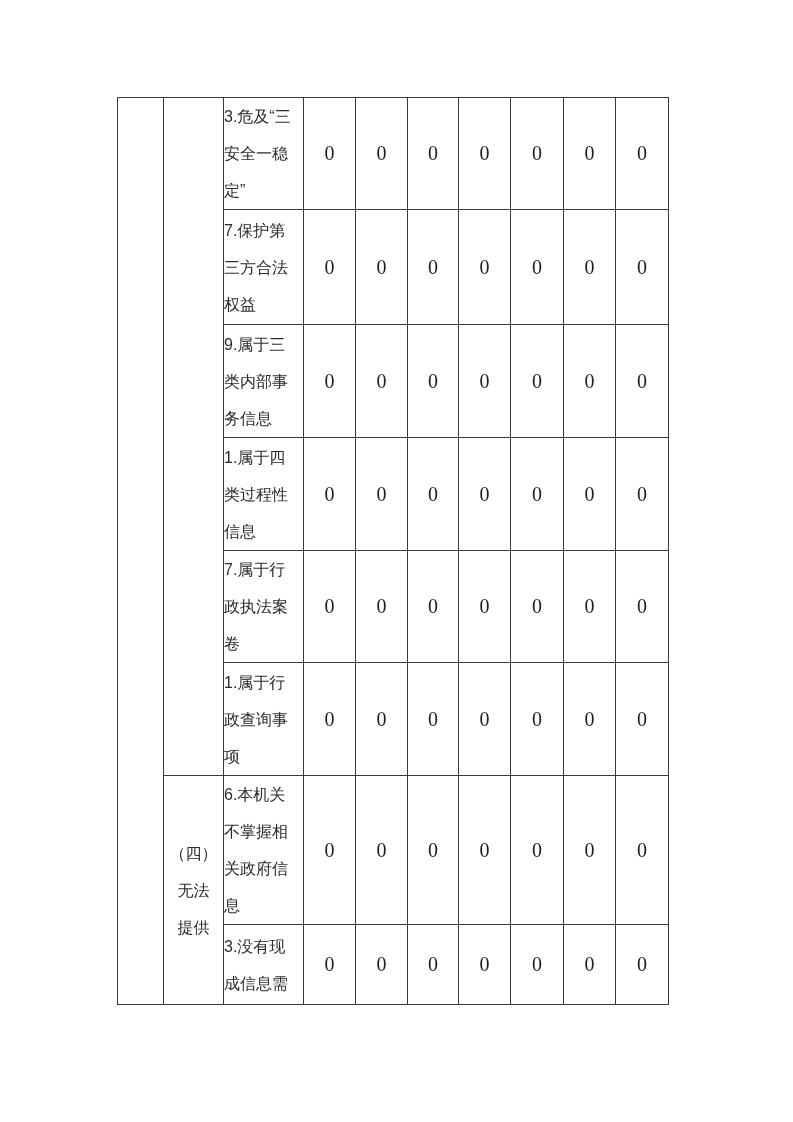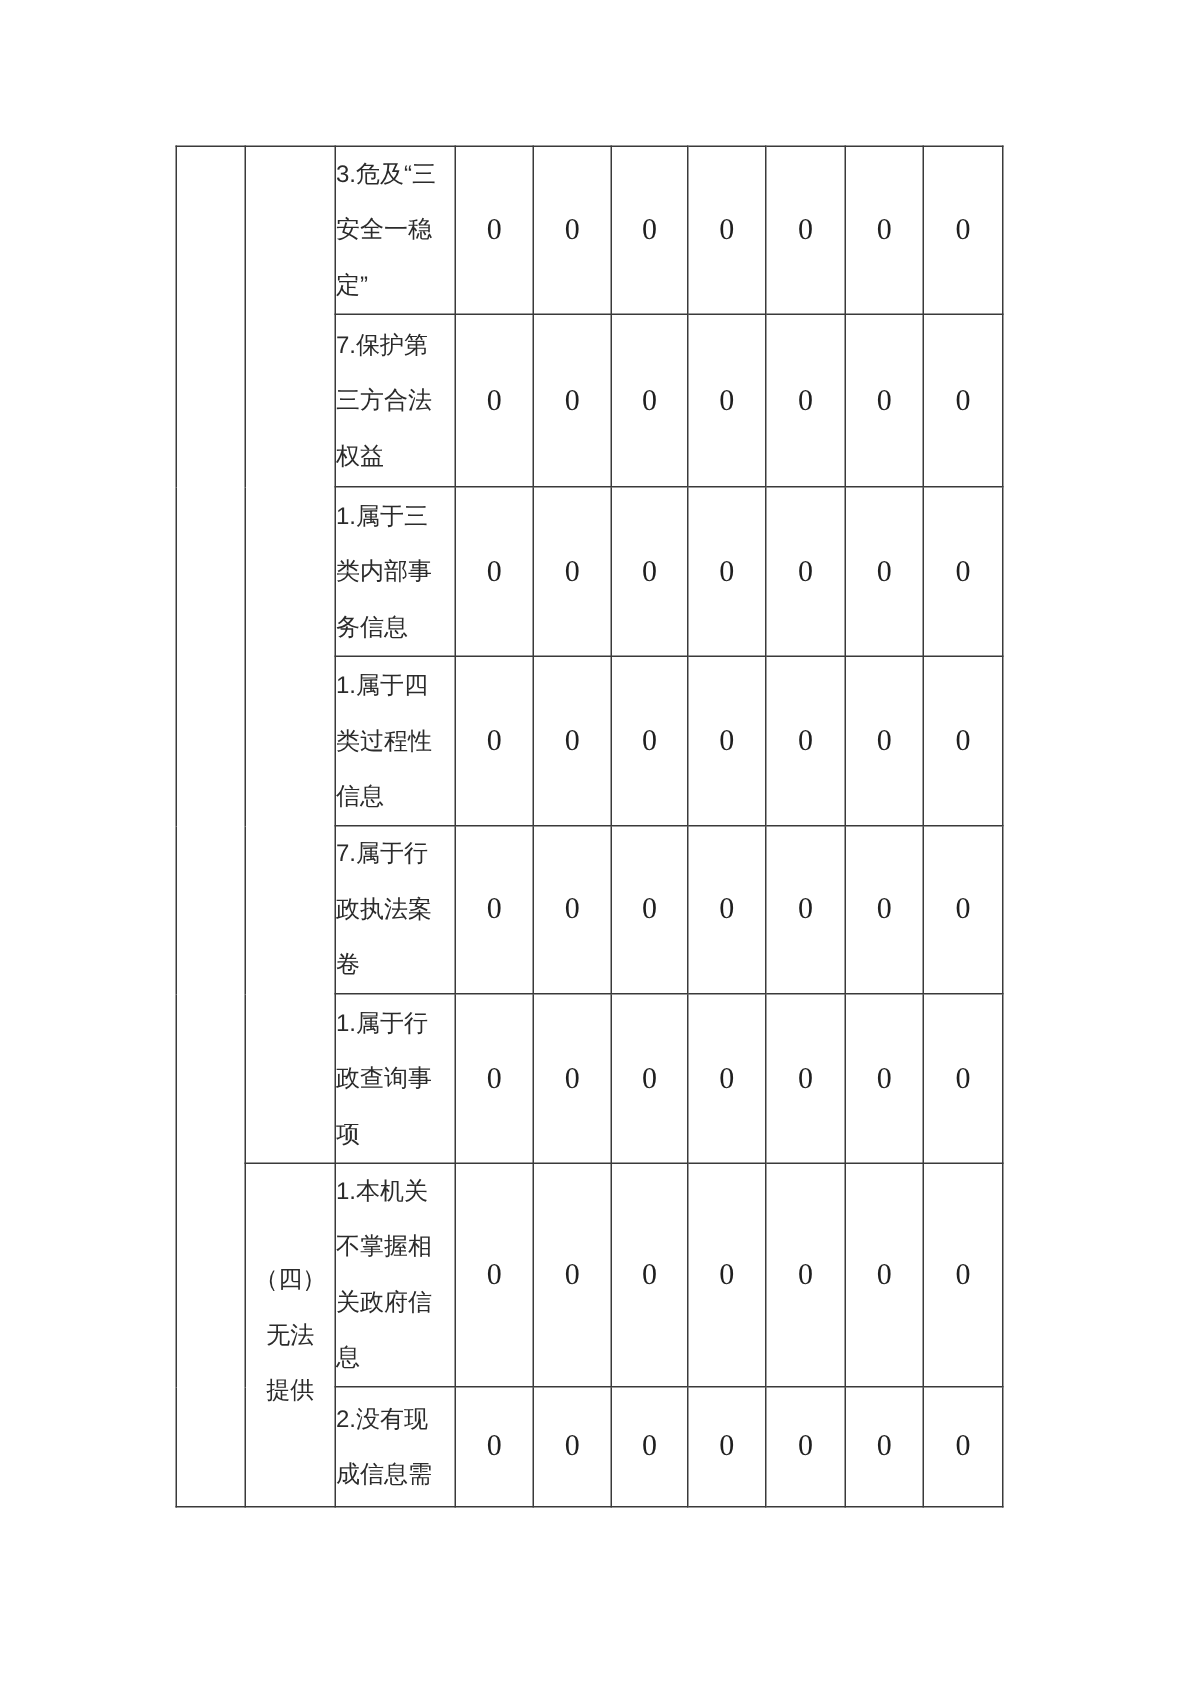--- a/index.html
+++ b/index.html
@@ -110,21 +110,21 @@
       <td class="num-cell">0</td>
       <td class="num-cell">0</td>
       <td class="num-cell">0</td>
       <td class="num-cell">0</td>
       <td class="num-cell">0</td>
       <td class="num-cell">0</td>
       <td class="num-cell">0</td>
     </tr>
 
     <tr class="h113">
-      <td class="label-cell">1.属于三
+      <td class="label-cell">9.属于三
 类内部事
 务信息</td>
       <td class="num-cell">0</td>
       <td class="num-cell">0</td>
       <td class="num-cell">0</td>
       <td class="num-cell">0</td>
       <td class="num-cell">0</td>
       <td class="num-cell">0</td>
       <td class="num-cell">0</td>
     </tr>
@@ -165,35 +165,35 @@
       <td class="num-cell">0</td>
       <td class="num-cell">0</td>
       <td class="num-cell">0</td>
       <td class="num-cell">0</td>
     </tr>
 
     <tr class="h149">
       <td class="group-cell" rowspan="2">（四）
 无法
 提供</td>
-      <td class="label-cell">1.本机关
+      <td class="label-cell">6.本机关
 不掌握相
 关政府信
 息</td>
       <td class="num-cell">0</td>
       <td class="num-cell">0</td>
       <td class="num-cell">0</td>
       <td class="num-cell">0</td>
       <td class="num-cell">0</td>
       <td class="num-cell">0</td>
       <td class="num-cell">0</td>
     </tr>
 
     <tr class="h80">
-      <td class="label-cell">2.没有现
+      <td class="label-cell">3.没有现
 成信息需</td>
       <td class="num-cell">0</td>
       <td class="num-cell">0</td>
       <td class="num-cell">0</td>
       <td class="num-cell">0</td>
       <td class="num-cell">0</td>
       <td class="num-cell">0</td>
       <td class="num-cell">0</td>
     </tr>
   </tbody>

